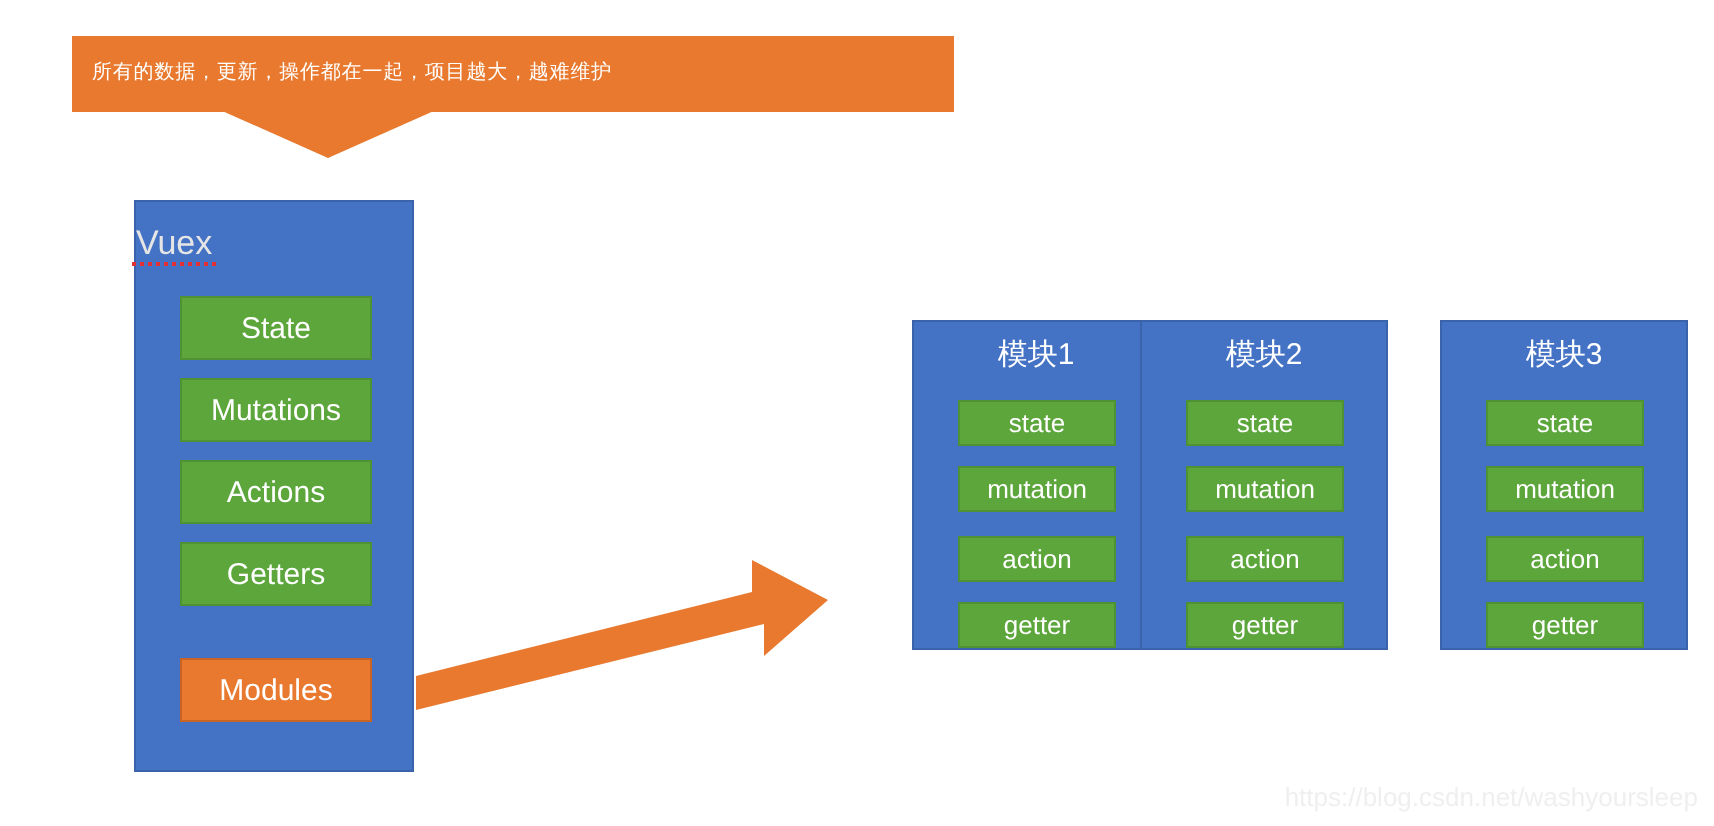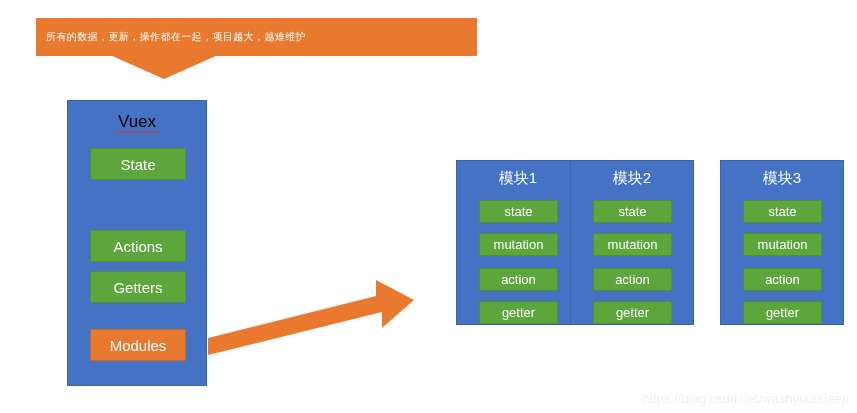--- a/index.html
+++ b/index.html
@@ -60,22 +60,22 @@
     height: 286px;
     background: #4472C4;
     border: 1px solid #3B63AC;
     box-sizing: border-box;
   }
   .vuex-title {
     position: absolute;
     left: 0;
     top: 12px;
     width: 100%;
-    text-align: center;
-    color: #000000;
+    text-align: left;
+    color: #e5e5e5;
     font-size: 17px;
     line-height: 1;
   }
   .vuex-title .underline-wrap {
     position: relative;
     display: inline-block;
     padding-bottom: 3px;
   }
   .vuex-title .underline-wrap::after {
     content: "";
@@ -188,20 +188,23 @@
   <div class="callout-tail"></div>
 
   <div class="vuex-panel">
     <div class="vuex-title">
       <span class="underline-wrap">Vuex</span>
     </div>
 
     <div class="vuex-chip chip-green i0">
       <span>State</span>
     </div>
+    <div class="vuex-chip chip-green i1">
+      <span>Mutations</span>
+    </div>
     <div class="vuex-chip chip-green i2">
       <span>Actions</span>
     </div>
     <div class="vuex-chip chip-green i3">
       <span>Getters</span>
     </div>
     <div class="vuex-chip chip-orange i4">
       <span>Modules</span>
     </div>
   </div>

